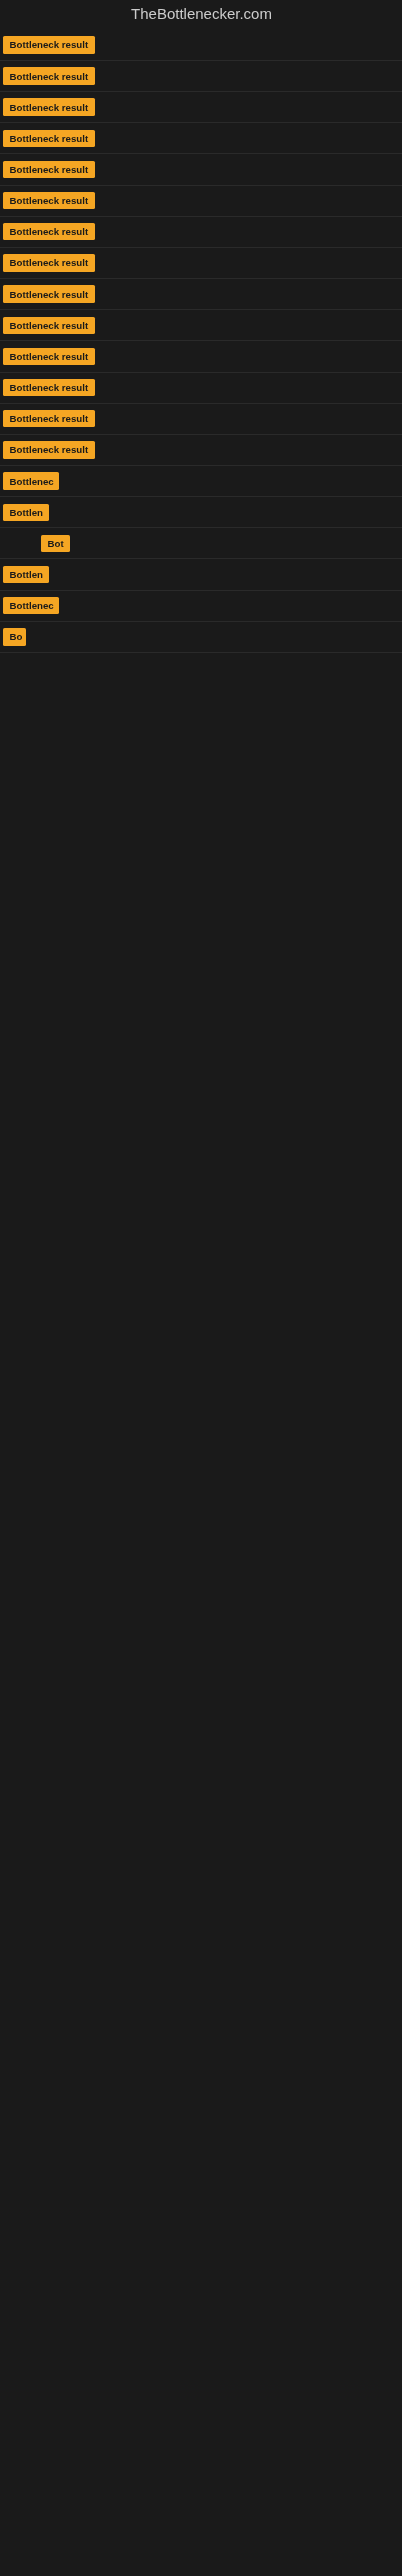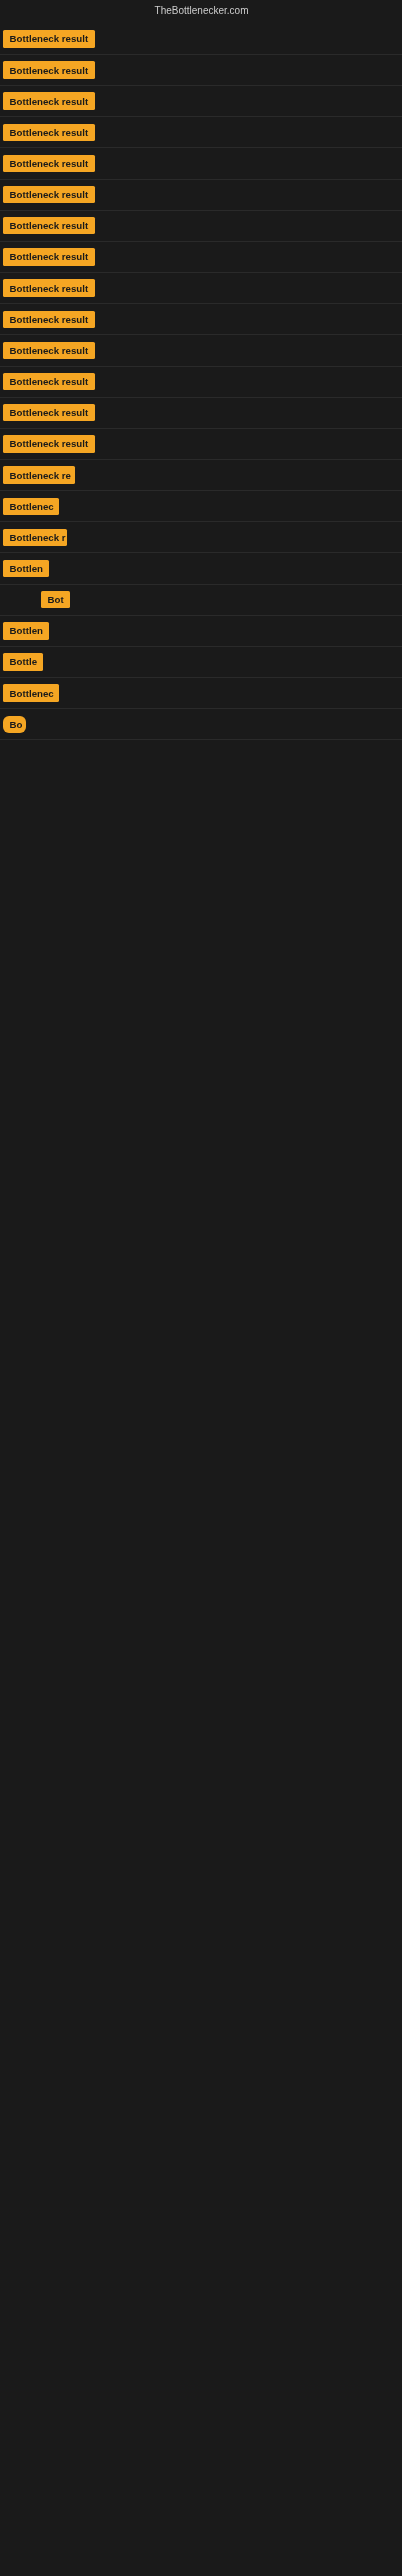--- a/index.html
+++ b/index.html
@@ -12,21 +12,21 @@
       width: 403px;
       min-height: 2576px;
       background-color: #1a1a1a;
       font-family: Arial, sans-serif;
       position: relative;
     }
 
     .site-title {
       text-align: center;
       color: #cccccc;
-      font-size: 10px;
+      font-size: 15px;
       padding: 4.8px 0;
       background-color: #1a1a1a;
     }
 
     .bottleneck-item {
       display: flex;
       align-items: center;
       padding: 6.4px 3.2px;
       border-bottom: 0.8px solid #2a2a2a;
     }
@@ -90,40 +90,31 @@
     <div class="bottleneck-item">
       <div class="bottleneck-badge" style="max-width: 97px;">Bottleneck result</div>
     </div>
     <div class="bottleneck-item">
       <div class="bottleneck-badge" style="max-width: 97px;">Bottleneck result</div>
     </div>
     <div class="bottleneck-item">
       <div class="bottleneck-badge" style="max-width: 97px;">Bottleneck result</div>
     </div>
     <div class="bottleneck-item">
-      <div class="bottleneck-badge" style="max-width: 72px;">Bottleneck re</div>
-    </div>
-    <div class="bottleneck-item">
       <div class="bottleneck-badge" style="max-width: 56px;">Bottlenec</div>
-    </div>
-    <div class="bottleneck-item">
-      <div class="bottleneck-badge" style="max-width: 64px;">Bottleneck r</div>
     </div>
     <div class="bottleneck-item">
       <div class="bottleneck-badge" style="max-width: 48px;">Bottlen</div>
     </div>
     <div class="bottleneck-item">
       <div class="bottleneck-badge" style="max-width: 29px; margin-left: 38px;">Bot</div>
     </div>
     <div class="bottleneck-item">
       <div class="bottleneck-badge" style="max-width: 48px;">Bottlen</div>
     </div>
     <div class="bottleneck-item">
-      <div class="bottleneck-badge" style="max-width: 40px;">Bottle</div>
-    </div>
-    <div class="bottleneck-item">
       <div class="bottleneck-badge" style="max-width: 56px;">Bottlenec</div>
     </div>
     <div class="bottleneck-item">
-      <div class="bottleneck-badge" style="max-width: 22.5px; border-radius: 6px;">Bo</div>
+      <div class="bottleneck-badge" style="max-width: 22.5px;">Bo</div>
     </div>
   </div>
 
 
 </body></html>

